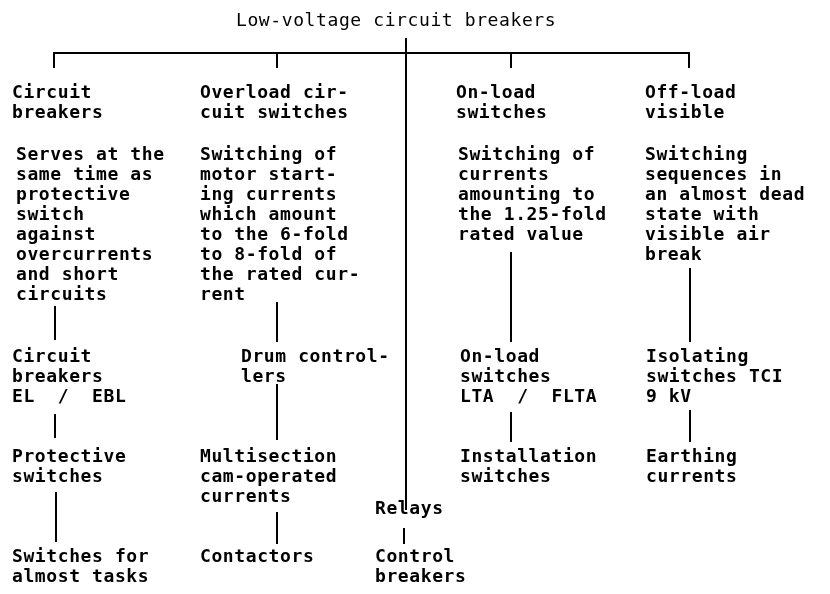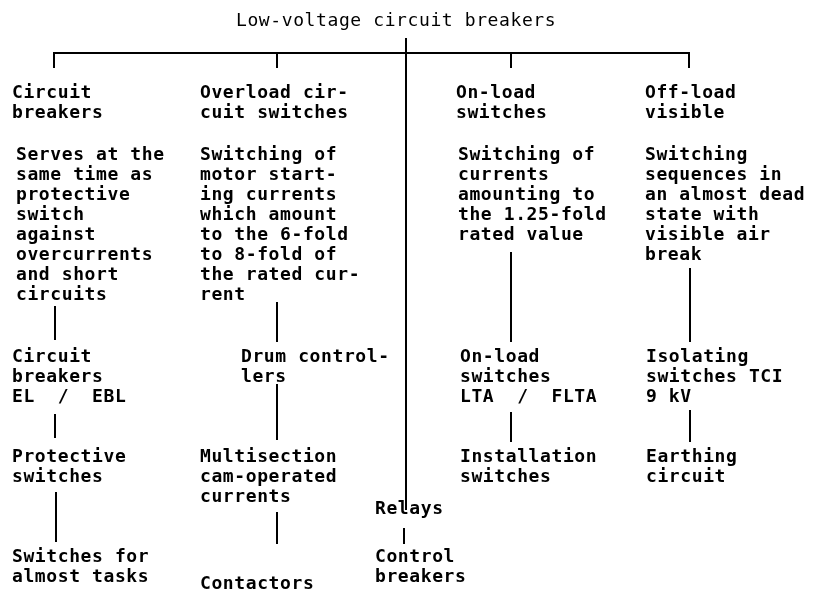--- a/index.html
+++ b/index.html
@@ -58,21 +58,21 @@
 the rated cur-
 rent</div>
 <div class="ln v" style="left:276px; top:302px; height:40px;"></div>
 <div class="t box" style="left:200px; top:346px;margin-left:41px;">Drum control-
 lers</div>
 <div class="ln v" style="left:276px; top:384px; height:56px;"></div>
 <div class="t box" style="left:200px; top:446px;">Multisection
 cam-operated
 currents</div>
 <div class="ln v" style="left:276px; top:512px; height:32px;"></div>
-<div class="t box" style="left:200px; top:546px;margin-top:27px;">Contactors</div>
+<div class="t box" style="left:200px; top:546px;">Contactors</div>
 
 <div class="t head" style="left:456px; top:82px;">On-load
 switches</div>
 <div class="t desc" style="left:458px; top:144px;">Switching of
 currents
 amounting to
 the 1.25-fold
 rated value</div>
 <div class="ln v" style="left:510px; top:252px; height:90px;"></div>
 <div class="t box" style="left:460px; top:346px;">On-load
@@ -89,18 +89,18 @@
 an almost dead
 state with
 visible air
 break</div>
 <div class="ln v" style="left:689px; top:268px; height:74px;"></div>
 <div class="t box" style="left:646px; top:346px;">Isolating
 switches TCI
 9 kV</div>
 <div class="ln v" style="left:689px; top:410px; height:32px;"></div>
 <div class="t box" style="left:646px; top:446px;">Earthing
-circuit</div>
+currents</div>
 
 <div class="t box" style="left:375px; top:498px;">Relays</div>
 <div class="ln v" style="left:403px; top:528px; height:16px;"></div>
 <div class="t box" style="left:375px; top:546px;">Control
 breakers</div>
 
 </body></html>

